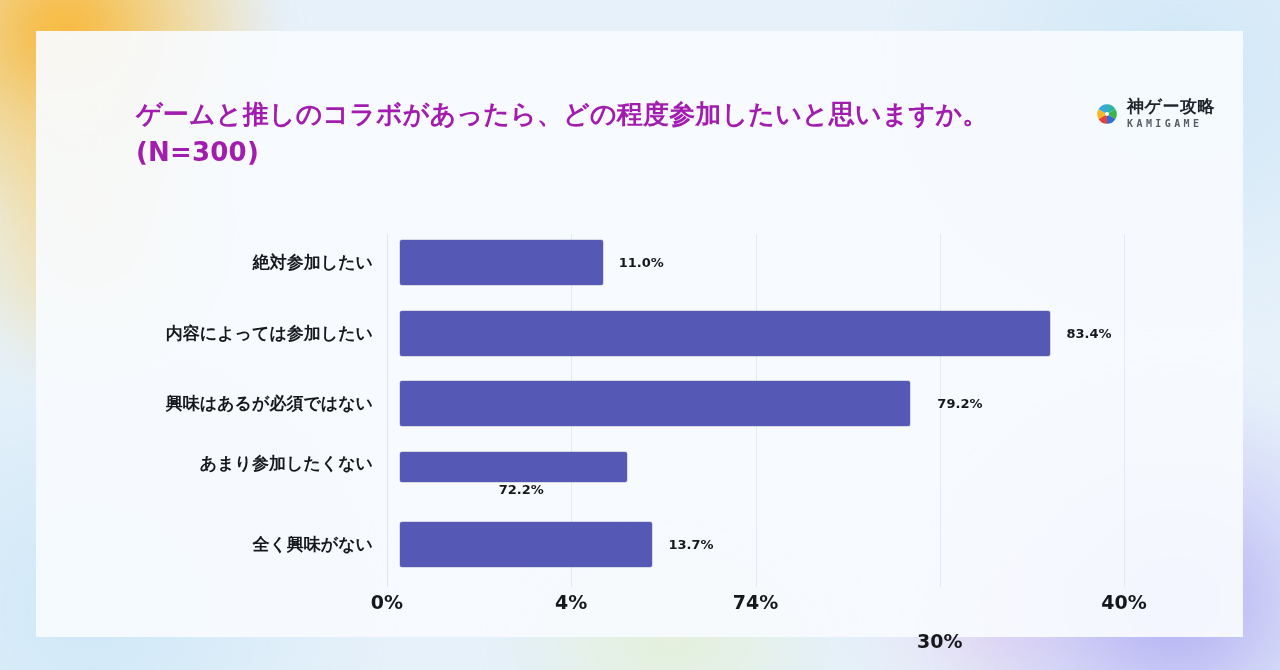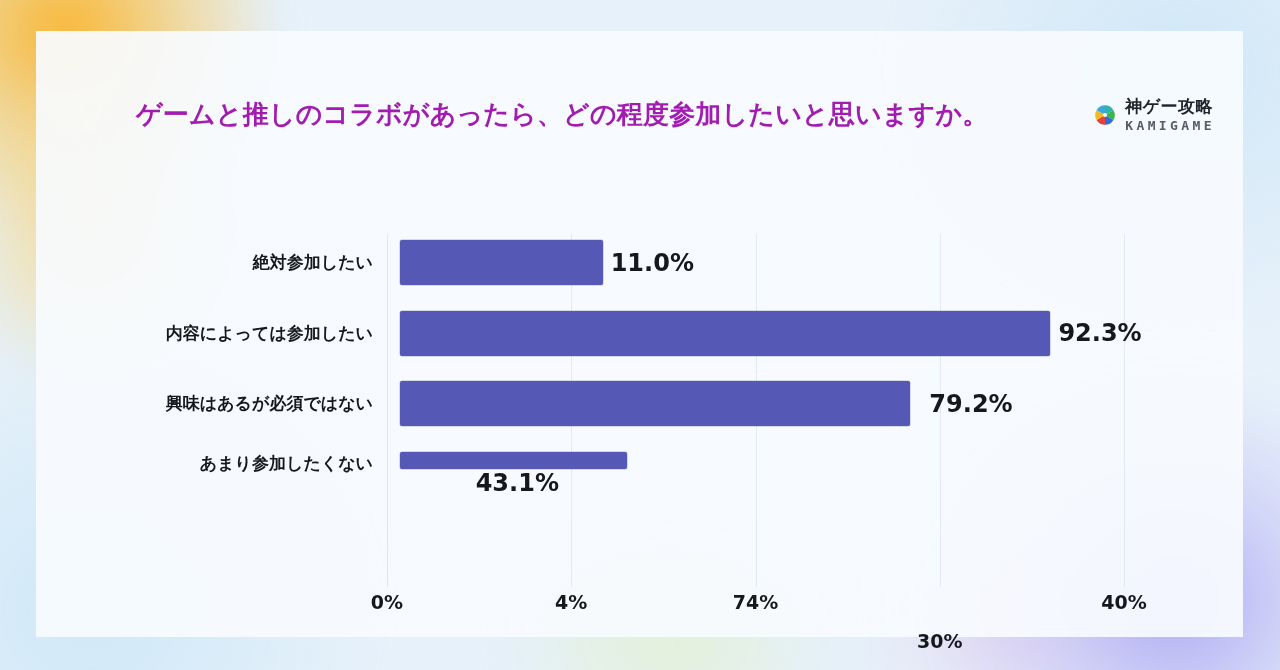--- a/index.html
+++ b/index.html
@@ -110,21 +110,21 @@
   #logo-mark { width: 26px; height: 26px; display: block; }
   .logo-text { display: flex; flex-direction: column; line-height: 1; }
   .logo-jp {
     font-size: 17px;
     font-weight: 700;
     color: #20252c;
     letter-spacing: 0.5px;
     font-family: "DejaVu Sans", "Liberation Sans", sans-serif;
   }
   .logo-en {
-    font-size: 13px;
+    font-size: 10px;
     font-weight: 700;
     color: #555d68;
     letter-spacing: 3.4px;
     margin-top: 4px;
     font-family: "DejaVu Sans Mono", "Liberation Mono", monospace;
   }
 
   
   #title {
     position: absolute;
@@ -177,22 +177,22 @@
     align-items: center;
     padding-left: 13px;
   }
   .bar {
     height: 45px;
     background: #5559b5;
     border-radius: 2px;
     box-shadow: 0 0 0 0.5px rgba(60,62,130,0.35);
   }
   .bar-value {
-    margin-left: 8px;
-    font-size: 24px;
+    margin-left: 16px;
+    font-size: 13px;
     font-weight: 600;
     color: #16181c;
     white-space: nowrap;
     font-family: "DejaVu Sans", "Liberation Sans", sans-serif;
   }
   .cat-label {
     position: absolute;
     right: 100%;
     margin-right: 14px;
     white-space: nowrap;
@@ -238,51 +238,57 @@
         <circle cx="20" cy="20" r="3.2" fill="#ffffff"></circle>
       </svg>
       <span class="logo-text">
         <span class="logo-jp">神ゲー攻略</span>
         <span class="logo-en">KAMIGAME</span>
       </span>
     </div>
 
     <div id="title">
       <span class="line1">ゲームと推しのコラボがあったら、どの程度参加したいと思いますか。</span>
+      <span class="line2">(N=300)</span>
     </div>
 
     <div id="chart">
       <div id="plot">
         <div id="gridlines">
             <div class="gridline axis0" style="left: 0px;"></div>
             <div class="gridline" style="left: 184.25px;"></div>
             <div class="gridline" style="left: 368.5px;"></div>
             <div class="gridline" style="left: 552.75px;"></div>
             <div class="gridline" style="left: 737px;"></div>
           </div>
         <div class="rows" id="rows">
             <div class="row" style="top: 6px;">
               <div class="cat-label">絶対参加したい</div>
               <div class="bar" style="width: 202.675px; background: rgb(85, 89, 181);"></div>
               <div class="bar-value">11.0%</div>
             </div>
             <div class="row" style="top: 76.6px;">
               <div class="cat-label">内容によっては参加したい</div>
               <div class="bar" style="width: 650.402px; background: rgb(85, 89, 181);"></div>
-              <div class="bar-value">92.3%</div>
+              <div class="bar-value">83.4%</div>
             </div>
             <div class="row" style="top: 147.2px; gap: 11px;">
               <div class="cat-label">興味はあるが必須ではない</div>
               <div class="bar" style="width: 510.373px; background: rgb(85, 89, 181);"></div>
               <div class="bar-value">79.2%</div>
             </div>
             <div class="row" style="top: 217.8px; flex-direction: column;">
               <div class="cat-label">あまり参加したくない</div>
               <div class="bar" style="width: 226.627px; background: rgb(85, 89, 181);"></div>
-              <div class="bar-value">43.1%</div>
+              <div class="bar-value">72.2%</div>
+            </div>
+            <div class="row" style="top: 288.4px;">
+              <div class="cat-label">全く興味がない</div>
+              <div class="bar" style="width: 252.422px; background: rgb(85, 89, 181);"></div>
+              <div class="bar-value">13.7%</div>
             </div>
           </div>
         <div id="xticks">
             <div class="tick-label" style="left: 0px;">0%</div>
             <div class="tick-label" style="left: 184.25px;">4%</div>
             <div class="tick-label" style="left: 368.5px;">74%</div>
             <div class="tick-label" style="left: 552.75px; margin-top: 39px;">30%</div>
             <div class="tick-label" style="left: 737px;">40%</div>
           </div>
       </div>

